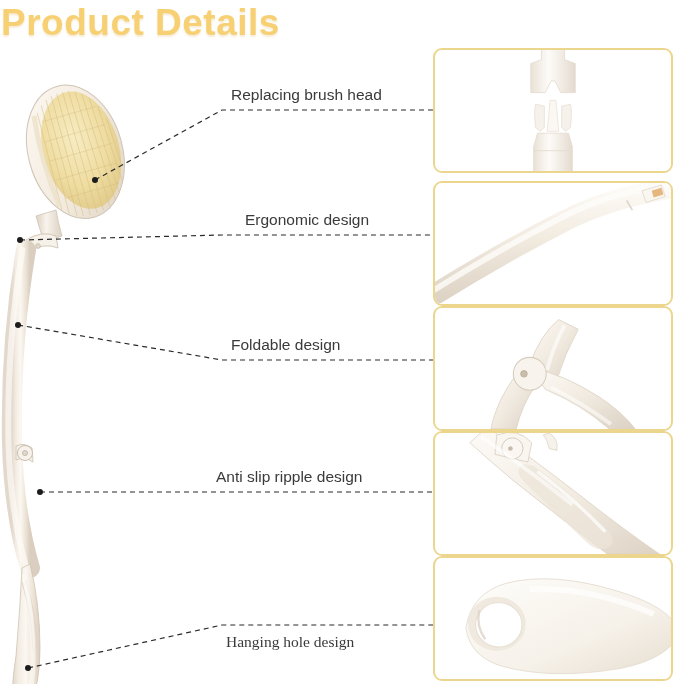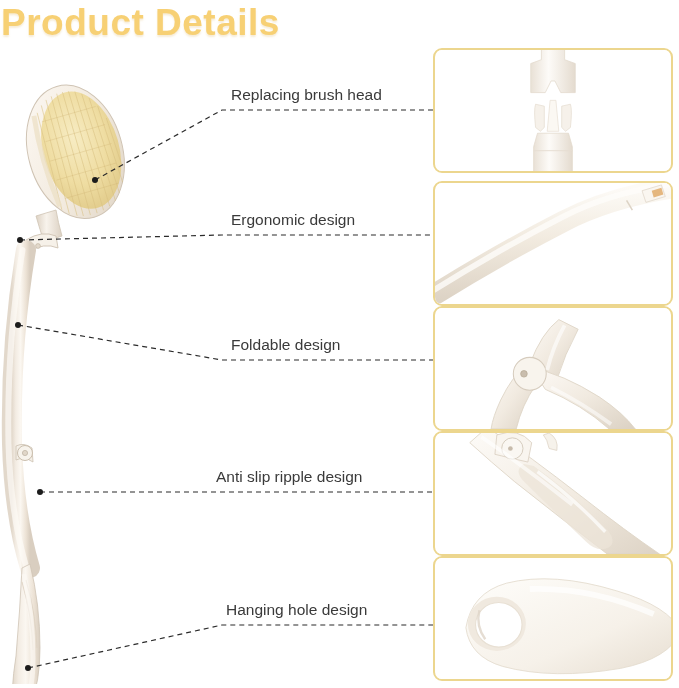--- a/index.html
+++ b/index.html
@@ -195,27 +195,27 @@
       <circle cx="95" cy="180" r="3"></circle>
       <circle cx="20" cy="240" r="3"></circle>
       <circle cx="18" cy="325" r="3"></circle>
       <circle cx="40" cy="492" r="3"></circle>
       <circle cx="28" cy="668" r="3"></circle>
     </g>
   </svg>
 
   <div class="feature-label" style="left:231px; top:85px; width:196px;">Replacing brush head</div>
 
-  <div class="feature-label" style="left:231px; top:210px; width:196px;">Ergonomic design</div>
+  <div class="feature-label" style="left:245px; top:210px; width:196px;">Ergonomic design</div>
 
   <div class="feature-label" style="left:231px; top:335px; width:196px;">Foldable design</div>
 
   <div class="feature-label" style="left:216px; top:467px; width:211px;">Anti slip ripple design</div>
 
-  <div class="feature-label" style="left:226px; top:600px; width:201px;">Hanging hole design</div>
+  <div class="feature-label" style="left:226px; top:632px; width:201px;font-family:Liberation Serif, serif;">Hanging hole design</div>
 
   <div class="panel" style="top:48px;">
     <svg class="panel-img" viewBox="0 0 240 125" xmlns="http://www.w3.org/2000/svg">
       <defs>
         <linearGradient id="p1a" x1="0" y1="0" x2="1" y2="0">
           <stop offset="0%" stop-color="#e9e1d6"></stop>
             <stop offset="40%" stop-color="#fdfbf8"></stop>
           <stop offset="100%" stop-color="#e4dbcf"></stop>
         </linearGradient>
       </defs>

